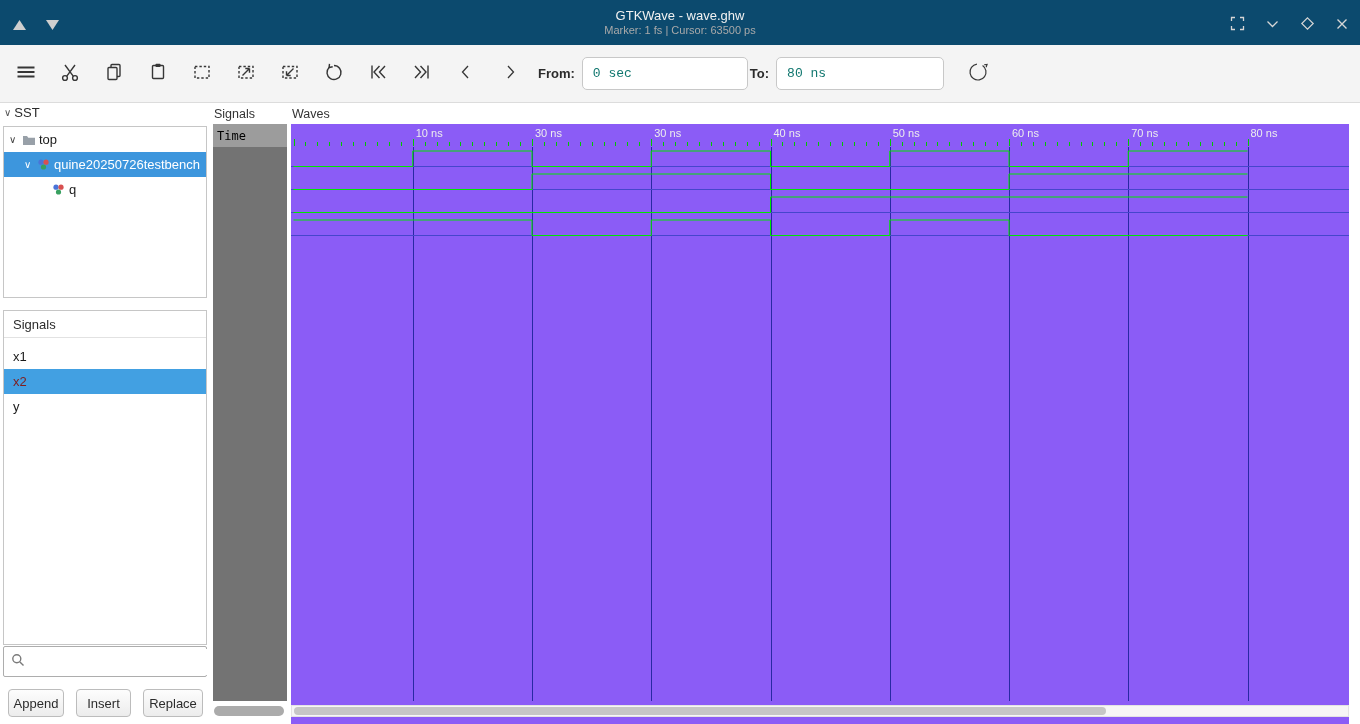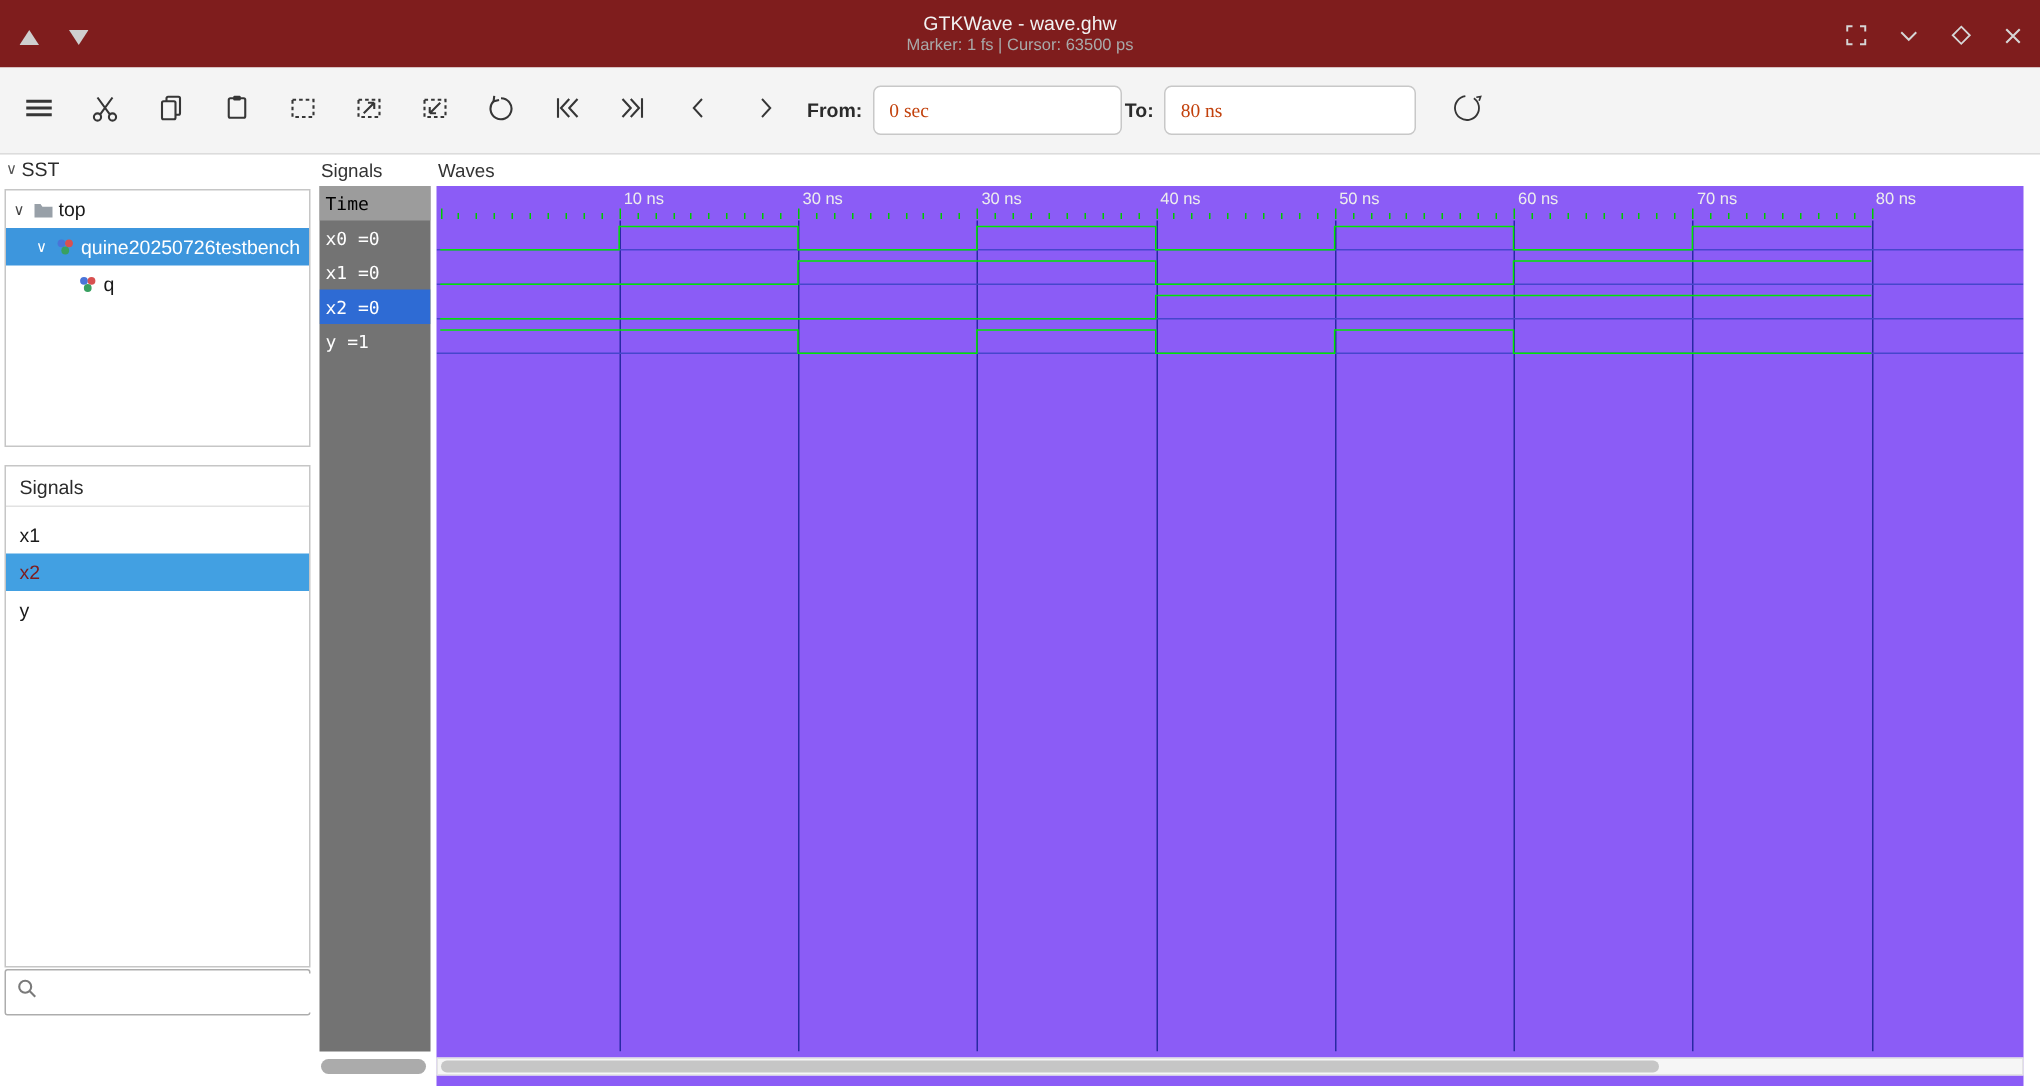--- a/index.html
+++ b/index.html
@@ -1,30 +1,30 @@
 <!DOCTYPE html>
 <html><head>
 <meta charset="utf-8">
 <style>
   html,body{margin:0;padding:0;background:#fff;}
   #app{position:relative;width:1360px;height:724px;background:#ffffff;font-family:"Liberation Sans",sans-serif;overflow:hidden;}
 
   
-  .titlebar{position:absolute;left:0;top:0;width:1360px;height:45px;background:#7f1d1d;}
+  .titlebar{position:absolute;left:0;top:0;width:1360px;height:45px;background:#0c4a6e;}
   .titlebar .title{color:#f2f2f2;font-size:13px;text-align:center;padding-top:8px;line-height:15px;}
   .titlebar .status{color:#a9a9a9;font-size:11px;text-align:center;line-height:14px;}
   .tb-left{position:absolute;left:12px;top:17px;display:flex;gap:18px;}
   .tb-right{position:absolute;right:10px;top:15px;display:flex;gap:18px;align-items:center;}
   .flatbtn{background:none;border:none;padding:1px;margin:0;display:flex;align-items:center;justify-content:center;cursor:default;}
 
   
   .toolbar{position:absolute;top:45px;left:0;width:1360px;height:58px;background:#f4f4f4;border-bottom:1px solid #dcdcdc;display:flex;align-items:center;padding-left:8px;box-sizing:border-box;}
   .tbtn{width:36px;height:36px;margin-right:8px;flex:none;display:flex;align-items:center;justify-content:center;background:transparent;border:none;border-radius:4px;padding:0;}
   .tlabel{font-size:13px;color:#2b2b2b;margin:0 7px 0 2px;flex:none;font-weight:bold;}
-  .tinput{height:33px;border:1px solid #c8c8c8;border-radius:5px;background:#fff;font-size:13px;font-family:Liberation Serif, serif;color:#c2410c;padding:0 10px;box-sizing:border-box;flex:none;}
+  .tinput{height:33px;border:1px solid #c8c8c8;border-radius:5px;background:#fff;font-size:13px;font-family:Liberation Mono, monospace;color:#0f766e;padding:0 10px;box-sizing:border-box;flex:none;}
   #from-input{width:166px;}
   #to-input{width:168px;margin-right:4px;}
   .reload-btn{margin-left:12px;}
 
   
   .sst-header{position:absolute;left:4px;top:105px;display:flex;align-items:center;gap:3px;font-size:13px;color:#2b2b2b;}
   .sst-exp{font-size:10px;color:#555;}
   .tree-box{position:absolute;left:3px;top:126px;width:204px;height:172px;background:#fff;border:1px solid #c6c6c6;overflow:hidden;box-sizing:border-box;}
   .tree-row{height:25px;display:flex;align-items:center;font-size:13px;color:#1a1a1a;white-space:nowrap;overflow:hidden;}
   .tree-row.selected{background:#3d96dd;color:#fff;}
@@ -256,32 +256,31 @@
   </div>
 
   <div class="search-box">
     <span><svg width="14" height="14" viewBox="0 0 14 14" fill="none" stroke="#7a7a7a" stroke-width="1.4">
           <circle cx="5.8" cy="5.8" r="4"></circle>
           <path d="M8.9 8.9 L12.5 12.5"></path>
         </svg></span>
     <input value="" style="">
   </div>
 
+  <div class="sst-buttons" id="sst-buttons">
+      <button class="sbtn">Append</button>
+      <button class="sbtn">Insert</button>
+      <button class="sbtn">Replace</button>
+    </div>
 
   <div class="panel-title" id="names-title">Signals</div>
   <div class="panel-title" id="waves-title">Waves</div>
 
   <div class="names-panel">
     <div class="time-header">Time</div>
-    <div id="wave-names">
-        <div class="wave-name-row">x0 =0</div>
-        <div class="wave-name-row">x1 =0</div>
-        <div class="wave-name-row selected">x2 =0</div>
-        <div class="wave-name-row">y =1</div>
-      </div>
   </div>
 
   <div class="wave-panel">
     <div id="timeline">
         <span class="tick-label" style="left: 124.75px;">10 ns</span>
         <span class="tick-label" style="left: 244px;">30 ns</span>
         <span class="tick-label" style="left: 363.25px;">30 ns</span>
         <span class="tick-label" style="left: 482.5px;">40 ns</span>
         <span class="tick-label" style="left: 601.75px;">50 ns</span>
         <span class="tick-label" style="left: 721px;">60 ns</span>

